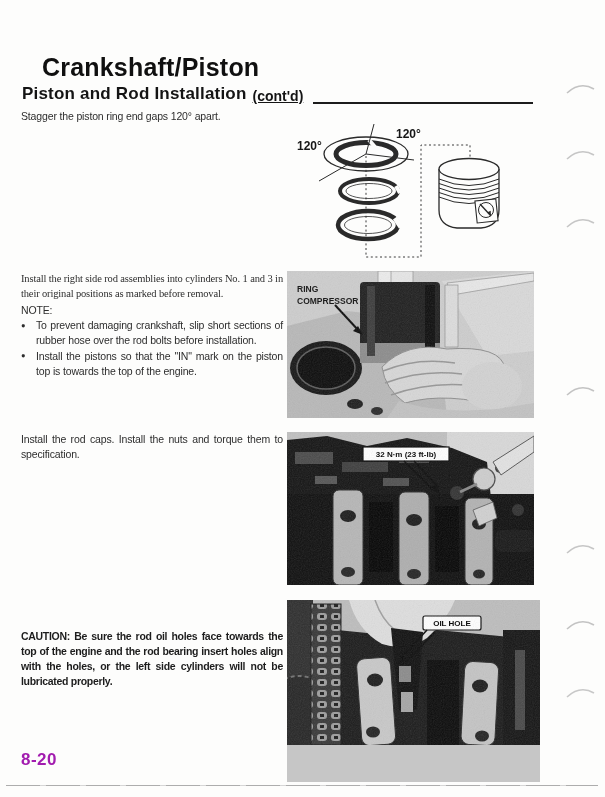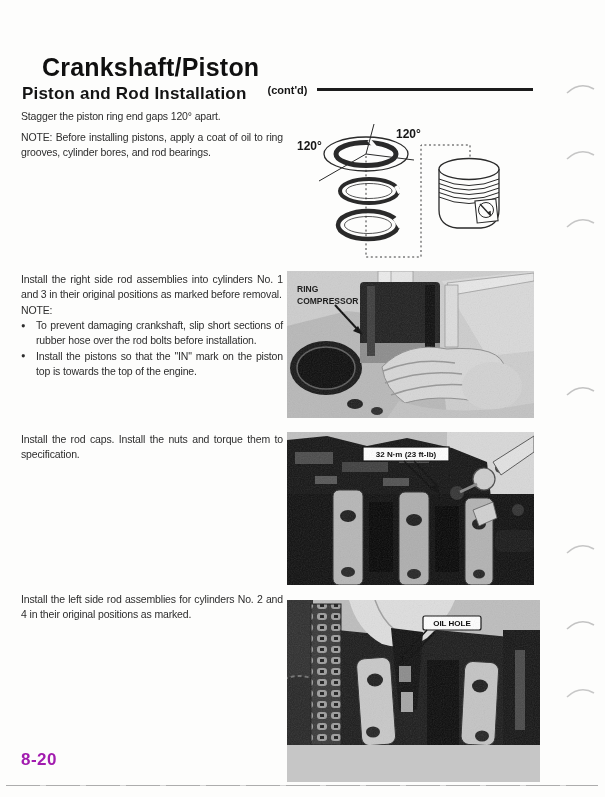--- a/index.html
+++ b/index.html
@@ -8,24 +8,24 @@
     position:relative; width:605px; height:797px; margin:0 auto;
     background:#fdfdfc; overflow:hidden;
     font-family:"Liberation Sans", sans-serif; color:#2b2b2b;
   }
   .title {
     position:absolute; left:20px; top:53px;
     font-size:25px; font-weight:bold; color:#101010; letter-spacing:0.2px;margin-left:22px;
   }
   .subtitle-row {
     position:absolute; left:22px; top:84px; width:511px;
-    display:flex; align-items:flex-start;
+    display:flex; align-items:flex-end;
   }
   .subtitle { font-size:17px; font-weight:bold; color:#141414; white-space:nowrap; letter-spacing:0.2px; }
-  .contd { font-size:11px; font-weight:bold; color:#141414; margin-left:21px; white-space:nowrap; }
+  .contd { font-size:14px; font-weight:bold; color:#141414; margin-left:6px; white-space:nowrap;text-decoration:underline; }
   .rule { flex:1; height:2.5px; background:#1c1c1c; margin-left:10px; margin-top:4px; }
   .body {
     position:absolute; left:21px; width:262px;
     font-size:10.5px; line-height:1.42; letter-spacing:-0.15px;
     text-align:justify; color:#2d2d2d;
   }
   .bold { font-weight:bold; color:#1d1d1d; }
   .bullet-row { display:flex; margin-top:1px; }
   .bullet-mark { width:15px; flex:none; font-size:7.5px; padding-top:2.5px; }
   .bullet-text { flex:1; text-align:justify; }
@@ -51,21 +51,20 @@
   <div class="title">Crankshaft/Piston</div>
 
   <div class="subtitle-row">
     <span class="subtitle">Piston and Rod Installation</span>
     <span class="contd">(cont'd)</span>
     <span class="rule"></span>
   </div>
 
   <p class="body" style="top:109px;">Stagger the piston ring end gaps 120° apart.</p>
 
-  <p class="body" style="top:130px;">NOTE: Before installing pistons, apply a coat of oil to ring grooves, cylinder bores, and rod bearings.</p>
 
   <div class="diagram">
     <svg width="272" height="148" viewBox="0 0 272 148">
 
       <polyline points="73,34 73,135 128,135 128,23 177,23 177,41" fill="none" stroke="#3a3a3a" stroke-width="1" stroke-dasharray="2,2.6"></polyline>
 
       <ellipse cx="73" cy="32" rx="42" ry="17" fill="none" stroke="#2a2a2a" stroke-width="1.3"></ellipse>
       <ellipse cx="73" cy="32" rx="30" ry="11.5" fill="none" stroke="#2a2a2a" stroke-width="5"></ellipse>
       <line x1="76" y1="18" x2="82" y2="25" stroke="#fdfdfc" stroke-width="4"></line>
       <line x1="73" y1="32" x2="81" y2="2" stroke="#2a2a2a" stroke-width="1"></line>
@@ -90,21 +89,21 @@
       <path d="M146,66 Q176,79 206,66" fill="none" stroke="#2a2a2a" stroke-width="1"></path>
       <path d="M146,70.5 Q176,83.5 206,70.5" fill="none" stroke="#2a2a2a" stroke-width="1"></path>
       <path d="M146,75 Q176,88 206,75" fill="none" stroke="#2a2a2a" stroke-width="1"></path>
       <rect x="183" y="78" width="21" height="22" fill="#fdfdfc" stroke="#2a2a2a" stroke-width="1.1" transform="rotate(-6 193 89)"></rect>
       <circle cx="193" cy="88" r="7.5" fill="none" stroke="#2a2a2a" stroke-width="1"></circle>
       <line x1="187" y1="82" x2="198" y2="94" stroke="#2a2a2a" stroke-width="1.4"></line>
       <polygon points="198,94 193.5,91.5 196,89" fill="#2a2a2a" transform="rotate(18 198 94)"></polygon>
     </svg>
   </div>
 
-  <p class="body" style="top:272px;">Install the right side rod assemblies into cylinders No. 1 and 3 in their original positions as marked before removal.</p>
+  <p class="body" style="top:272px;font-family:Liberation Serif, serif;">Install the right side rod assemblies into cylinders No. 1 and 3 in their original positions as marked before removal.</p>
 
   <p class="body" style="top:303px;">NOTE:</p>
 
   <div class="body" style="top:317px;">
     <div class="bullet-row">
       <span class="bullet-mark">●</span>
       <span class="bullet-text">To prevent damaging crankshaft, slip short sections of rubber hose over the rod bolts before installation.</span>
     </div>
     <div class="bullet-row">
       <span class="bullet-mark">●</span>
@@ -199,22 +198,25 @@
 
       <rect x="76" y="15" width="86" height="14" fill="#ffffff" stroke="#0c0c0c" stroke-width="1.2"></rect>
       <text x="119" y="25" font-size="8" font-weight="bold" fill="#000" text-anchor="middle">32 N·m (23 ft-lb)</text>
       <line x1="117" y1="29" x2="146" y2="58" stroke="#0c0c0c" stroke-width="1.6"></line>
       <line x1="127" y1="29" x2="151" y2="55" stroke="#0c0c0c" stroke-width="1.6"></line>
       <polygon points="153,62 143,57 149,51" fill="#0c0c0c"></polygon>
       <rect width="247" height="153" filter="url(#n2)" opacity="0.16"></rect>
     </svg>
   </div>
 
-  <p class="body" style="top:592px;">Install the left side rod assemblies for cylinders No. 2 and 4 in their original positions as marked.</p>
-
+
+  <p class="body bold" style="top:629px; letter-spacing:-0.3px;">
+    <span>CAUTION:</span>
+    <span>Be sure the rod oil holes face towards the top of the engine and the rod bearing insert holes align with the holes, or the left side cylinders will not be lubricated properly.</span>
+  </p>
 
   <div class="photo" id="photo3">
     <svg width="253" height="145" viewBox="0 0 253 145">
       <defs>
         <filter id="n3">
             <feTurbulence type="fractalNoise" baseFrequency="0.9" numOctaves="2" stitchTiles="stitch"></feTurbulence>
             <feColorMatrix type="saturate" values="0"></feColorMatrix>
           </filter>
         <pattern id="chain" width="14" height="11" patternUnits="userSpaceOnUse">
           <rect width="14" height="11" fill="#383838"></rect>

